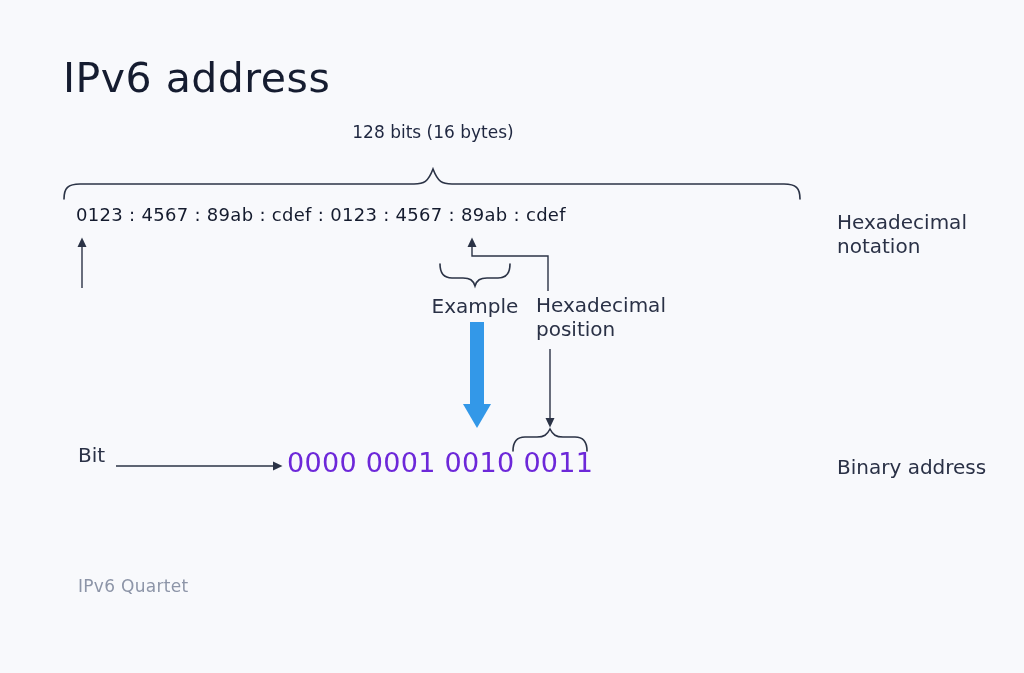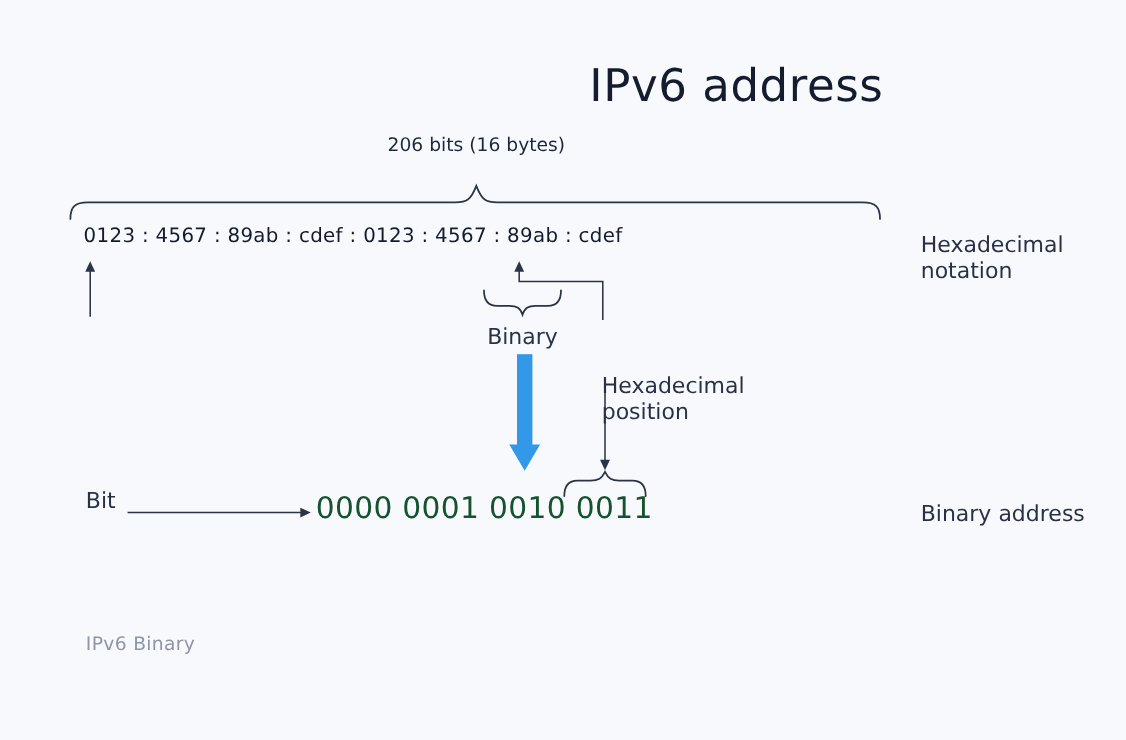--- a/index.html
+++ b/index.html
@@ -15,21 +15,21 @@
   }
   .overlay {
     position: absolute;
     left: 0; top: 0;
     width: 1024px; height: 673px;
     pointer-events: none;
   }
   .title {
     position: absolute;
     left: 63px; top: 54px; width: 740px;
-    text-align: right;
+    text-align: left;
     font-size: 41px;
     font-weight: 500;
     letter-spacing: 0.5px;
     color: #151c30;
   }
   .subtitle {
     position: absolute;
     left: 63px; top: 122px; width: 740px;
     text-align: center;
     font-size: 17px;
@@ -44,31 +44,31 @@
     white-space: nowrap;
     color: #141b2e;
   }
   .binary-value {
     position: absolute;
     left: 287px; top: 447px;
     font-size: 27px;
     font-weight: 500;
     letter-spacing: 0.3px;
     white-space: nowrap;
-    color: #14532d;
+    color: #6d28d9;
   }
   .label {
     position: absolute;
     font-size: 20px;
     line-height: 24px;
     color: #2a3146;
   }
   .label.msp { left: 77px; top: 292px; width: 170px; }
   .label.quartet { left: 405px; top: 294px; width: 140px; text-align: center; }
-  .label.hexpos { left: 547px; top: 293px; width: 132px; margin-top: 45px; }
+  .label.hexpos { left: 536px; top: 293px; width: 132px; }
   .label.bit { left: 78px; top: 443px; }
   .label.hex-notation { left: 837px; top: 210px; width: 152px; }
   .label.binary-notation { left: 837px; top: 455px; width: 152px; }
   .footer {
     position: absolute;
     left: 78px; top: 576px;
     font-size: 17px;
     color: #8d95a8;
     letter-spacing: 0.3px;
   }
@@ -106,27 +106,27 @@
 
     <path d="M 513 451 C 513 441 517 437 525 437 L 537 437 C 544 437 547 435 550 429 C 553 435 556 437 563 437 L 575 437 C 583 437 587 441 587 451" fill="none" stroke="#2b3346" stroke-width="1.6" stroke-linecap="round"></path>
 
     <g>
       <line x1="116" y1="466" x2="274" y2="466" stroke="#2b3346" stroke-width="1.4"></line>
       <path d="M 273 461.5 L 282.5 466 L 273 470.5 Z" fill="#2b3346"></path>
     </g>
   </svg>
 
   <div class="title">IPv6 address</div>
-  <div class="subtitle">206 bits (16 bytes)</div>
+  <div class="subtitle">128 bits (16 bytes)</div>
 
   <div class="hex-address">0123 : 4567 : 89ab : cdef : 0123 : 4567 : 89ab : cdef</div>
   <div class="label hex-notation">Hexadecimal notation</div>
 
-  <div class="label quartet">Binary</div>
+  <div class="label quartet">Example</div>
   <div class="label hexpos">Hexadecimal position</div>
   <div class="label bit">Bit</div>
 
   <div class="binary-value">0000 0001 0010 0011</div>
   <div class="label binary-notation">Binary address</div>
 
-  <div class="footer">IPv6 Binary</div>
+  <div class="footer">IPv6 Quartet</div>
 
 </div>
 
 </body></html>

